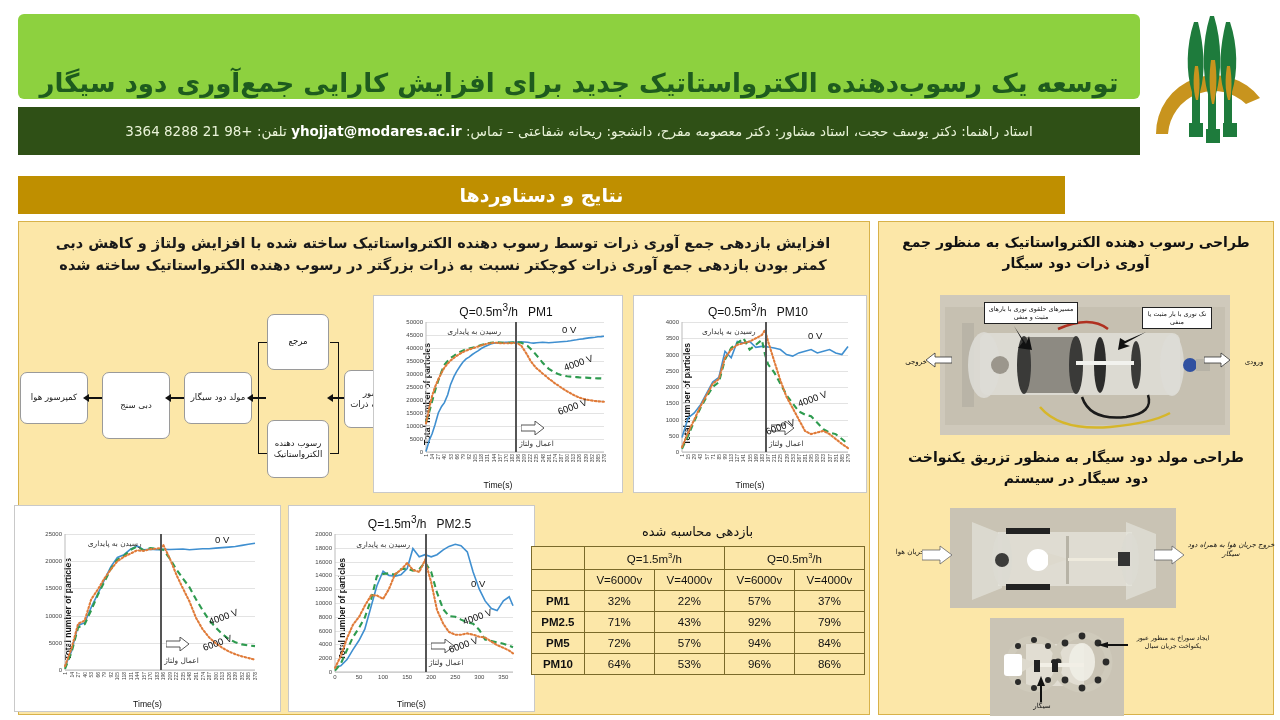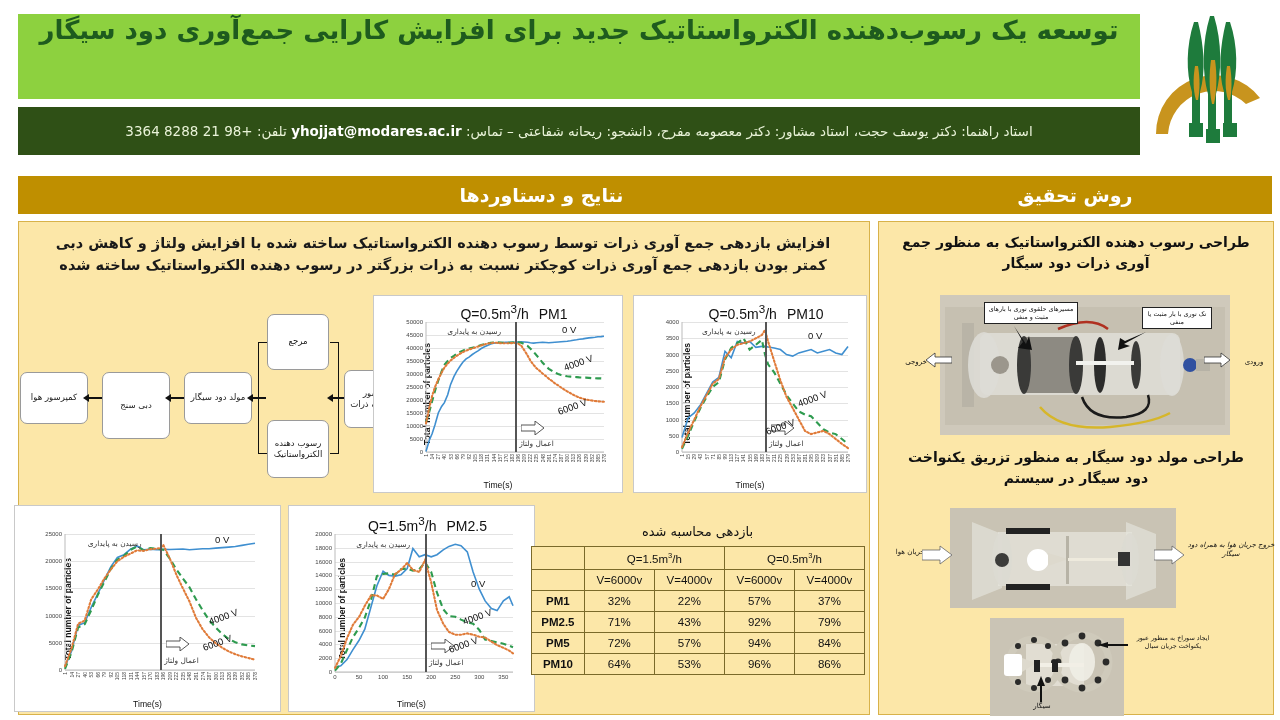--- a/index.html
+++ b/index.html
@@ -8,21 +8,21 @@
     background:#ffffff;
     font-family:"DejaVu Sans","Liberation Sans",sans-serif;
     overflow:hidden;position:relative;
   }
   .poster{position:absolute;inset:0;}
 
   
   .header-wrap{position:absolute;left:0;top:0;width:1280px;height:165px;}
   .title-band{
     position:absolute;left:18px;top:14px;width:1122px;height:85px;
-    background:#8DD13F;display:flex;align-items:flex-start;justify-content:center;
+    background:#8DD13F;display:flex;align-items:flex-end;justify-content:center;border-radius:6px;
   }
   .title-text{
     color:#1E5B1E;font-weight:bold;font-size:26px;line-height:1.25;
     text-align:center;direction:rtl;padding:0 10px;letter-spacing:-0.2px;
   }
   .authors-band{
     position:absolute;left:18px;top:107px;width:1122px;height:48px;
     background:#2F5016;display:flex;align-items:center;justify-content:center;
   }
   .authors-text{
@@ -68,22 +68,22 @@
   .farrow::after{
     content:"";position:absolute;left:-5px;top:-3px;width:0;height:0;
     border-top:4px solid transparent;border-bottom:4px solid transparent;
     border-right:6px solid #111;
   }
   .fbracket{position:absolute;border:1.6px solid #111;border-right:none;}
 
   
   .chart-card{position:absolute;background:#fff;border:1px solid #c9c9c9;}
   .chart-title{
-    position:absolute;top:6px;left:16px;width:100%;text-align:center;
-    font-size:14px;direction:ltr;color:#111;font-family:"Liberation Sans",sans-serif;
+    position:absolute;top:6px;left:8px;width:100%;text-align:center;
+    font-size:12px;direction:ltr;color:#111;font-family:"Liberation Sans",sans-serif;
   }
   .chart-title b{font-weight:normal;}
   .chart-title .pm{margin-left:10px;}
   .ylab{
     position:absolute;left:2px;top:50%;transform:translateY(-50%) rotate(-90deg);
     transform-origin:center;font-size:8.6px;white-space:nowrap;font-weight:bold;
     color:#111;direction:ltr;font-family:"Liberation Sans",sans-serif;
   }
   .xlab{
     position:absolute;bottom:2px;left:0;width:100%;text-align:center;
@@ -184,23 +184,20 @@
         <rect x="47" y="117" width="14" height="14" fill="#1E7B3C"></rect>
         <rect x="64" y="123" width="14" height="14" fill="#1E7B3C"></rect>
         <rect x="81" y="117" width="14" height="14" fill="#1E7B3C"></rect>
       </svg>
 
     </div>
   </div>
 
   <div class="sec-head" id="sec-results">
     <span>نتایج و دستاوردها</span>
-  </div>
-  <div class="sec-head" id="sec-method">
-    <span>روش تحقیق</span>
   </div>
 
   <div class="panel" id="panel-results"></div>
 
   <div class="res-headline">
     <div>افزایش بازدهی جمع آوری ذرات توسط رسوب دهنده الکترواستاتیک ساخته شده با افزایش ولتاژ و کاهش دبی</div>
     <div>کمتر بودن بازدهی جمع آوری ذرات کوچکتر نسبت به ذرات بزرگتر در رسوب دهنده الکترواستاتیک ساخته شده</div>
   </div>
 
   <div class="flow">

